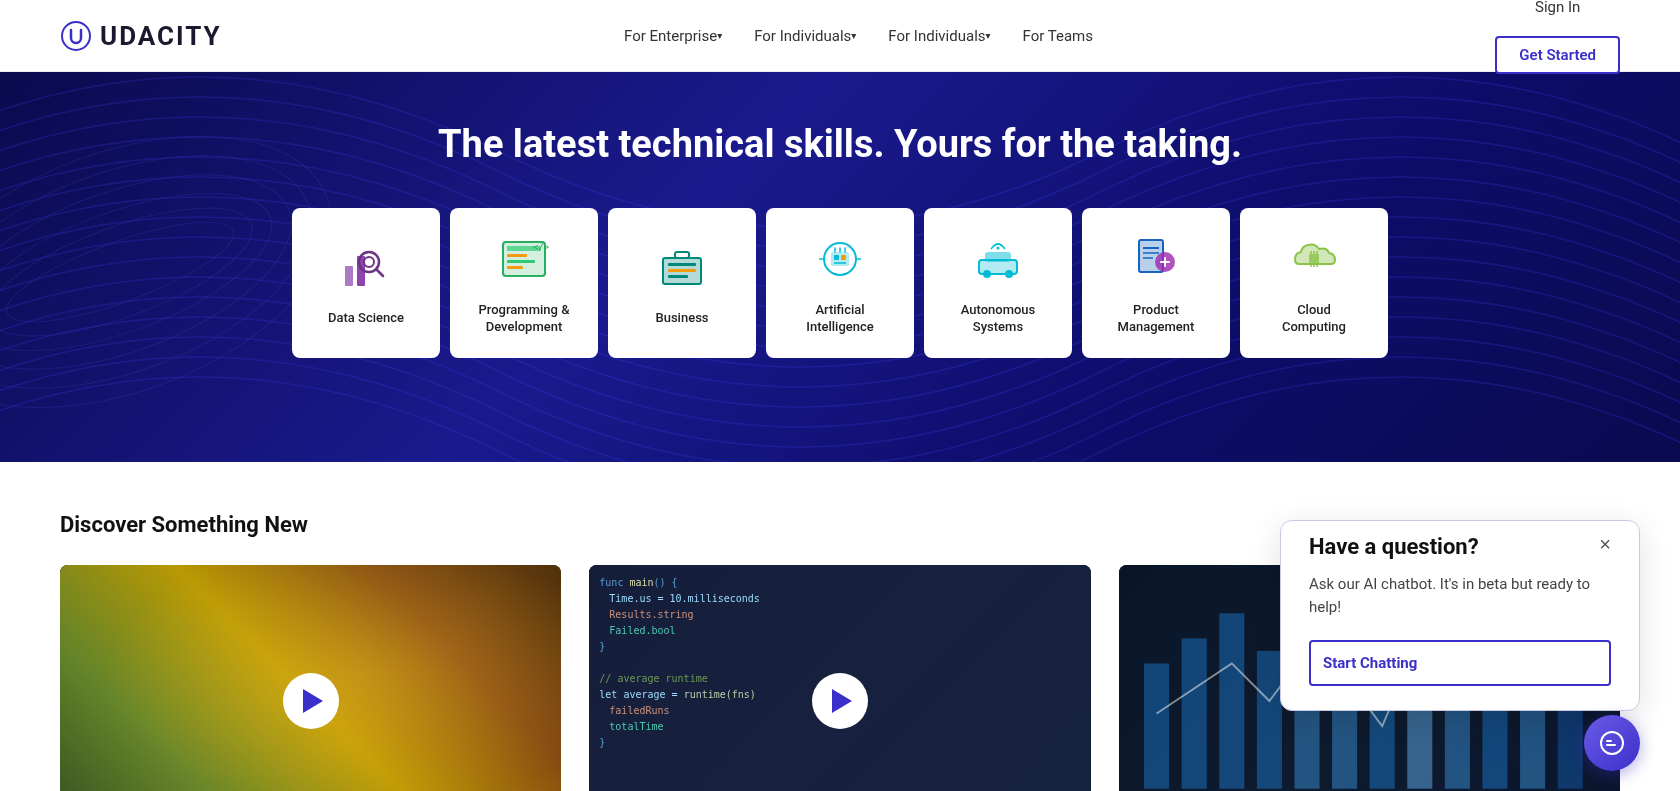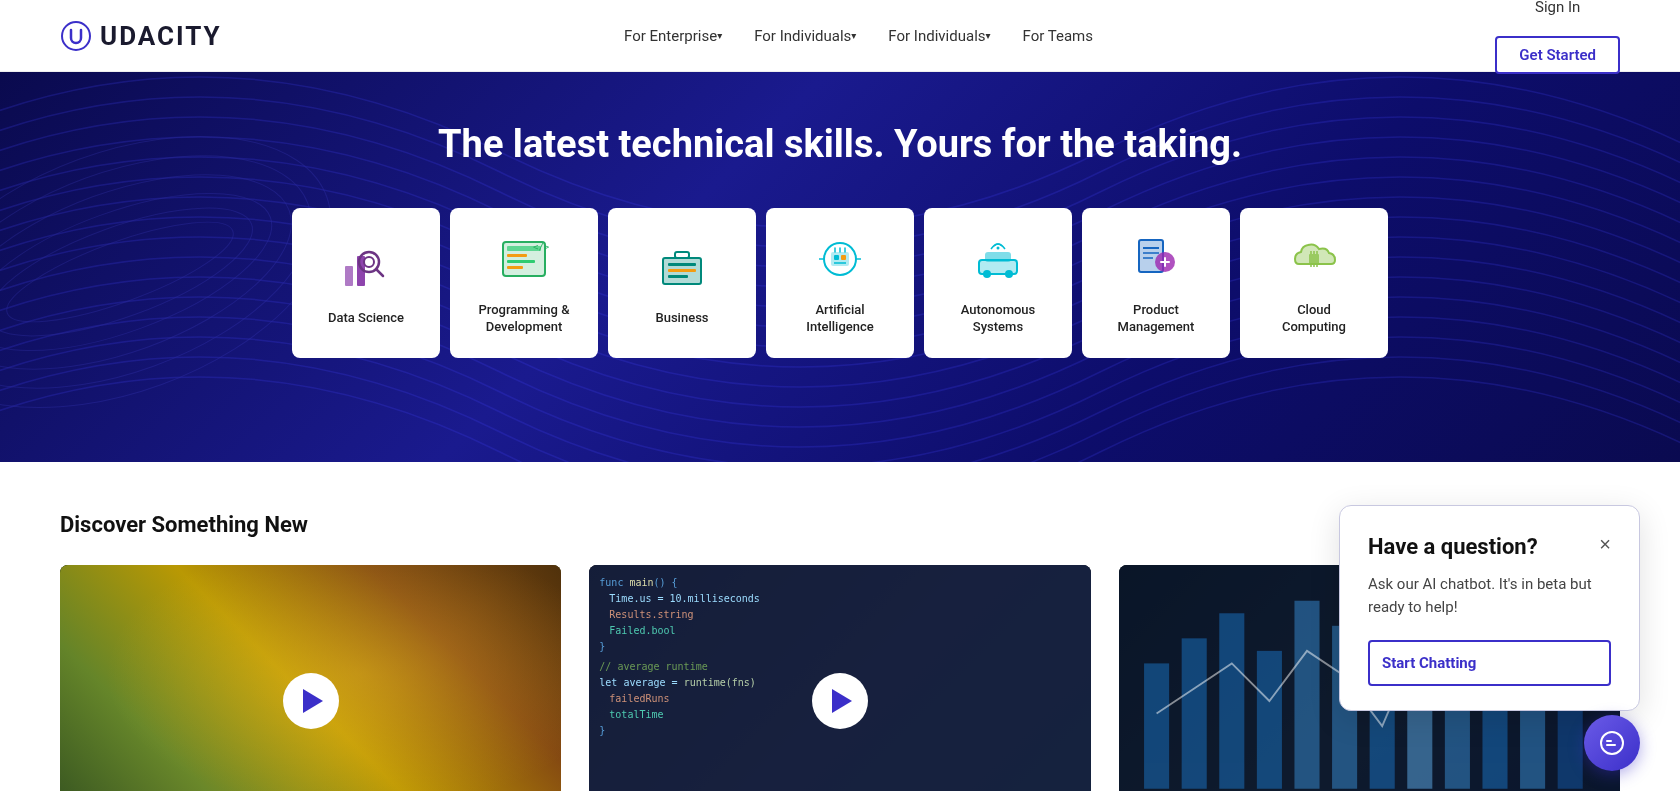--- a/index.html
+++ b/index.html
@@ -94,21 +94,21 @@
     .video-duration {
       position: absolute; bottom: 10px; right: 10px;
       background: #fff; color: #111; font-size: 12px; font-weight: 600;
       padding: 9px 7px; border-radius: 3px;
     }
 
     
     .chatbot-popup {
       position: fixed; bottom: 80px; right: 40px;
       background: #fff; border: 1.5px solid #c8c8e0; border-radius: 12px;
-      padding: 28px 28px 24px; width: 301px;
+      padding: 13px 28px 24px; width: 360px;
       box-shadow: 0 8px 32px rgba(0,0,0,0.12);
       z-index: 1000;
       margin-left: 44px;
     }
     .chatbot-header { display: flex; justify-content: space-between; align-items: flex-start; margin-bottom: 14px; }
     .chatbot-title { font-size: 22px; font-weight: 700; color: #111; }
     .chatbot-close {
       background: none; border: none; cursor: pointer; font-size: 20px; color: #555;
       line-height: 1; padding: 0;
     }
@@ -351,21 +351,21 @@
     </div>
 
     <div class="video-card">
       <div class="video-thumb video-thumb-2">
         <div class="code-overlay">
           <div style="color:#569cd6">func <span style="color:#dcdcaa">main</span>() {</div>
           <div style="padding-left:10px;color:#9cdcfe">  Time.us = 10.milliseconds</div>
           <div style="padding-left:10px;color:#ce9178">  Results.string</div>
           <div style="padding-left:10px;color:#4ec9b0">  Failed.bool</div>
           <div style="color:#569cd6">}</div>
-          <div style="color:#6a9955;margin-top:4px">// average runtime</div>
+          <div style="color:#6a9955;margin-top:16px">// average runtime</div>
           <div style="color:#9cdcfe">let average = <span style="color:#b5cea8">runtime(fns)</span></div>
           <div style="padding-left:10px;color:#ce9178">failedRuns</div>
           <div style="padding-left:10px;color:#4ec9b0">totalTime</div>
           <div style="color:#569cd6">}</div>
         </div>
         <div class="play-btn" style="position:absolute;top:50%;left:50%;transform:translate(-50%,-50%)">
           <div class="play-triangle"></div>
         </div>
         <span class="video-duration">0:57</span>
       </div>

